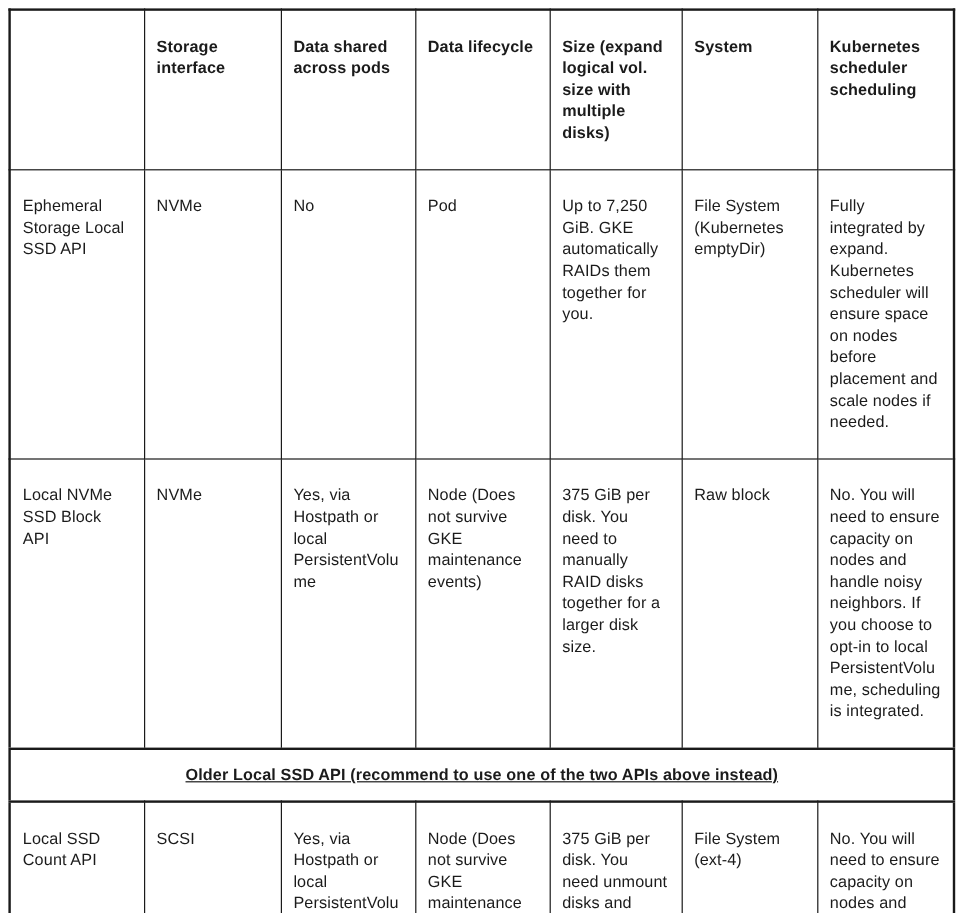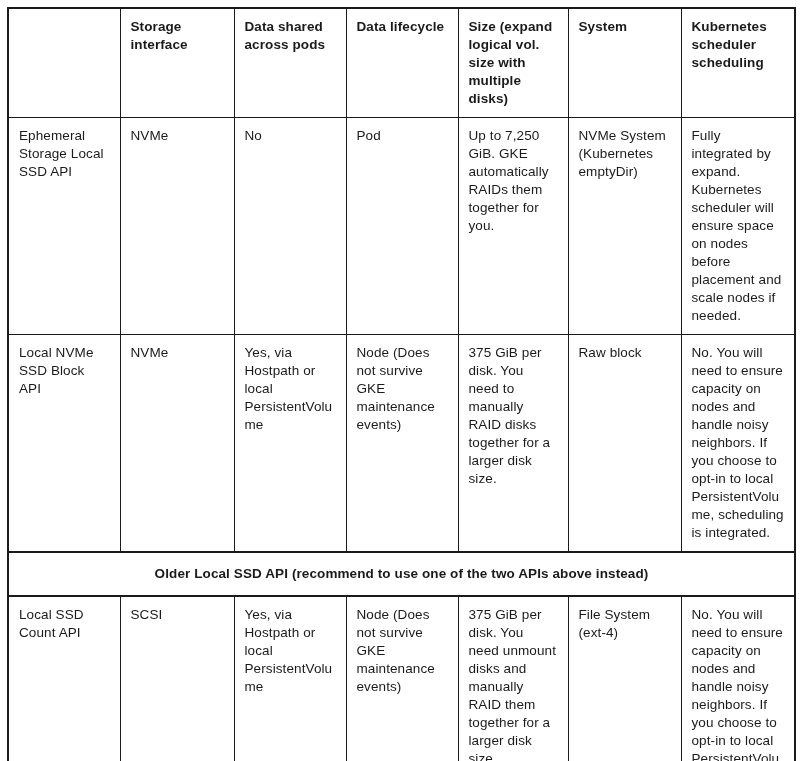--- a/index.html
+++ b/index.html
@@ -27,32 +27,32 @@
     color: #1b1b1b;
     font-size: 13.5px;
     line-height: 18px;
     letter-spacing: 0.1px;
   }
   table.comparison th,
   table.comparison td {
     border: 1px solid #1a1a1a;
     vertical-align: top;
     text-align: left;
-    padding: 9px 10px;
+    padding: 21px 10px;
     overflow-wrap: break-word;
     word-wrap: break-word;
     font-weight: 400;
   }
   table.comparison thead th {
     font-weight: 700;
   }
   tr.header-row   { height: 100px; }
   tr.row-0        { height: 193px; }
   tr.row-1        { height: 205px; }
-  tr.section-row  { height: 44px; }
+  tr.section-row  { height: 44px; text-decoration: underline; }
   tr.row-2        { height: 209px; }
   tr.section-row td {
     border-top: 2px solid #1a1a1a;
     border-bottom: 2px solid #1a1a1a;
     text-align: center;
     vertical-align: middle;
     font-weight: 700;
     padding: 4px 8px;
   }
   
@@ -89,21 +89,21 @@
         <th>Kubernetes scheduler scheduling</th>
       </tr>
     </thead>
     <tbody>
       <tr class="row-0">
         <td>Ephemeral Storage Local SSD API</td>
         <td>NVMe</td>
         <td>No</td>
         <td>Pod</td>
         <td>Up to 7,250 GiB. GKE automatically RAIDs them together for you.</td>
-        <td>NVMe System (Kubernetes emptyDir)</td>
+        <td>File System (Kubernetes emptyDir)</td>
         <td>Fully integrated by expand. Kubernetes scheduler will ensure space on nodes before placement and scale nodes if needed.</td>
       </tr>
       <tr class="row-1">
         <td>Local NVMe SSD Block API</td>
         <td>NVMe</td>
         <td>Yes, via Hostpath or local PersistentVolume</td>
         <td>Node (Does not survive GKE maintenance events)</td>
         <td>375 GiB per disk. You need to manually RAID disks together for a larger disk size.</td>
         <td>Raw block</td>
         <td>No. You will need to ensure capacity on nodes and handle noisy neighbors. If you choose to opt-in to local PersistentVolume, scheduling is integrated.</td>

